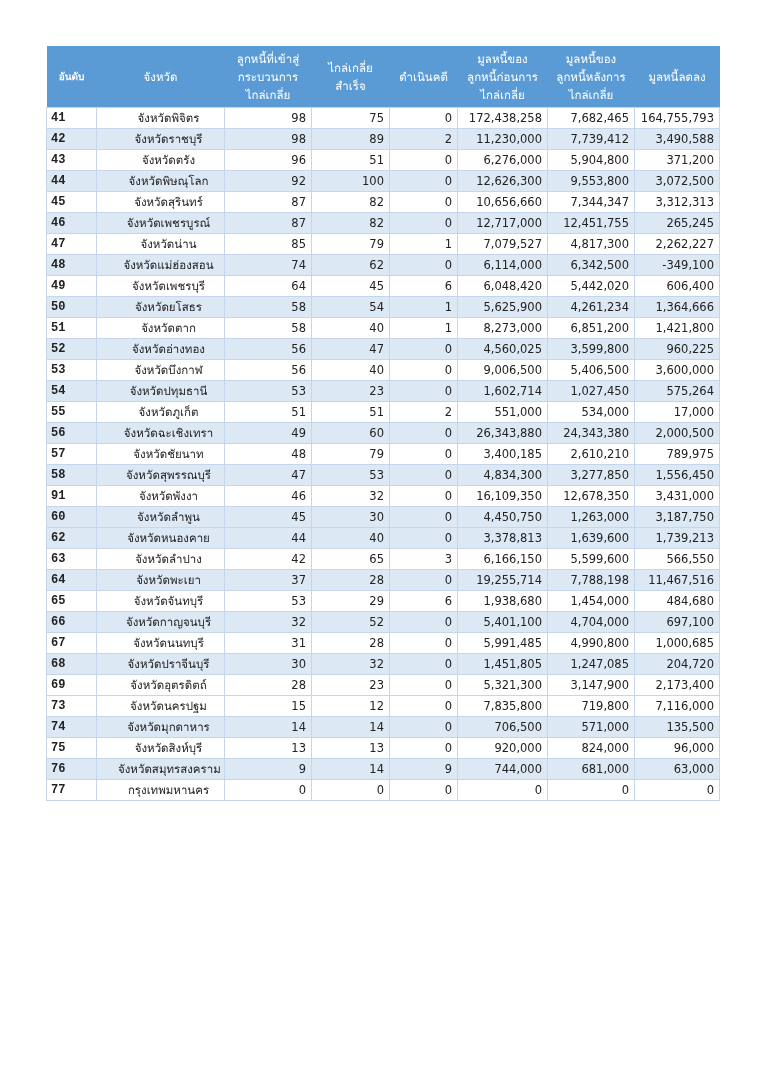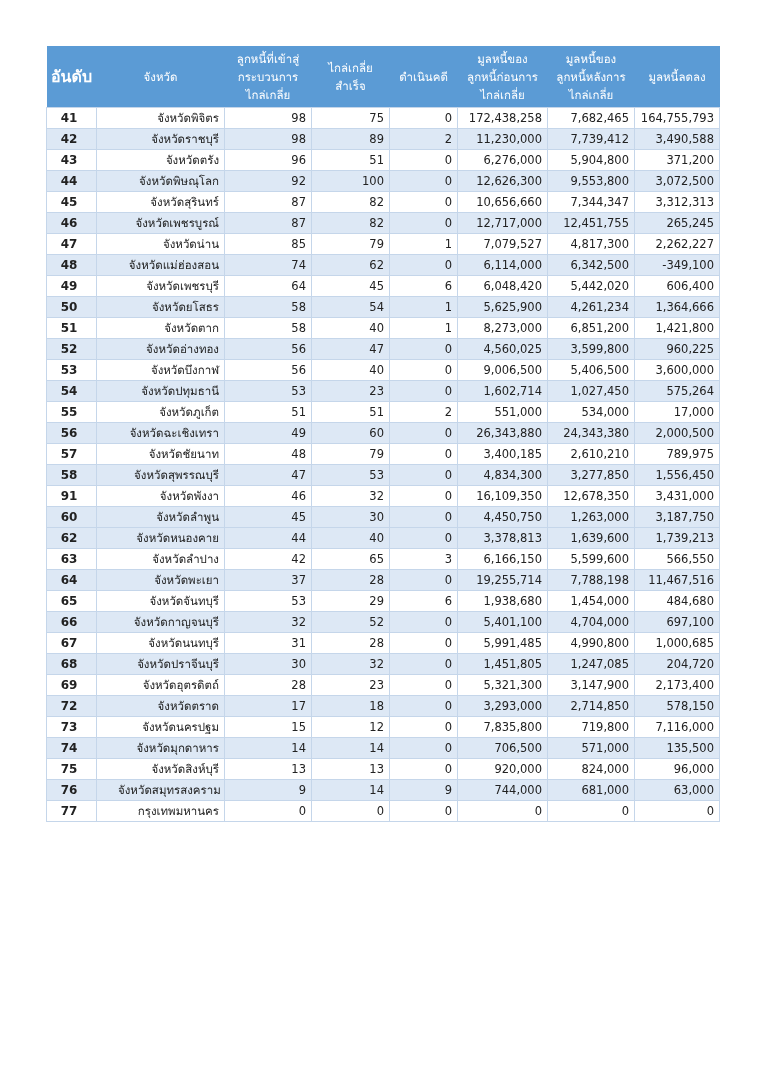--- a/index.html
+++ b/index.html
@@ -3,26 +3,26 @@
 <meta charset="utf-8">
 <style>
   html, body { margin: 0; padding: 0; background: #ffffff; }
   body { width: 764px; height: 1080px; position: relative; overflow: hidden;
          font-family: "DejaVu Sans", "Liberation Sans", sans-serif; color: #222; }
   table.data { position: absolute; left: 46px; top: 46px; width: 673px;
                border-collapse: collapse; table-layout: fixed; font-size: 11.5px; }
   table.data th { background: #5b9bd5; color: #ffffff; font-weight: normal; font-size: 11.5px;
                   line-height: 18px; height: 61px; padding: 0 3px; text-align: center;
                   vertical-align: middle; border: none; }
-  table.data th.rank { font-weight: bold; font-size: 16px; }
+  table.data th.rank { font-weight: bold; font-size: 10px; }
   table.data td { height: 20px; padding: 0 5px 0 4px; border: 1px solid #c5d6ea;
                   white-space: nowrap; overflow: hidden; line-height: 20px; }
   table.data tr.alt td { background: #dde8f5; }
-  table.data tr td.rank { font-weight: bold; text-align: center; padding-right: 9px; font-size: 12px; }
-  table.data td.name { text-align: right; padding-left: 21px; }
+  table.data tr td.rank { font-weight: bold; text-align: left; padding-right: 9px; font-size: 12px; font-family: Liberation Mono, monospace; }
+  table.data td.name { text-align: center; padding-left: 21px; }
   table.data td.num { text-align: right; }
   col.c1 { width: 50px; } col.c2 { width: 128px; } col.c3 { width: 87px; } col.c4 { width: 78px; }
   col.c5 { width: 68px; } col.c6 { width: 90px; } col.c7 { width: 87px; } col.c8 { width: 85px; }
 </style>
 </head>
 <body>
 
 <table class="data">
   <colgroup>
     <col class="c1">
@@ -320,30 +320,20 @@
       <tr>
         <td class="rank">69</td>
         <td class="name">จังหวัดอุตรดิตถ์</td>
         <td class="num">28</td>
         <td class="num">23</td>
         <td class="num">0</td>
         <td class="num">5,321,300</td>
         <td class="num">3,147,900</td>
         <td class="num">2,173,400</td>
       </tr>
-      <tr class="alt">
-        <td class="rank">72</td>
-        <td class="name">จังหวัดตราด</td>
-        <td class="num">17</td>
-        <td class="num">18</td>
-        <td class="num">0</td>
-        <td class="num">3,293,000</td>
-        <td class="num">2,714,850</td>
-        <td class="num">578,150</td>
-      </tr>
       <tr>
         <td class="rank">73</td>
         <td class="name">จังหวัดนครปฐม</td>
         <td class="num">15</td>
         <td class="num">12</td>
         <td class="num">0</td>
         <td class="num">7,835,800</td>
         <td class="num">719,800</td>
         <td class="num">7,116,000</td>
       </tr>

